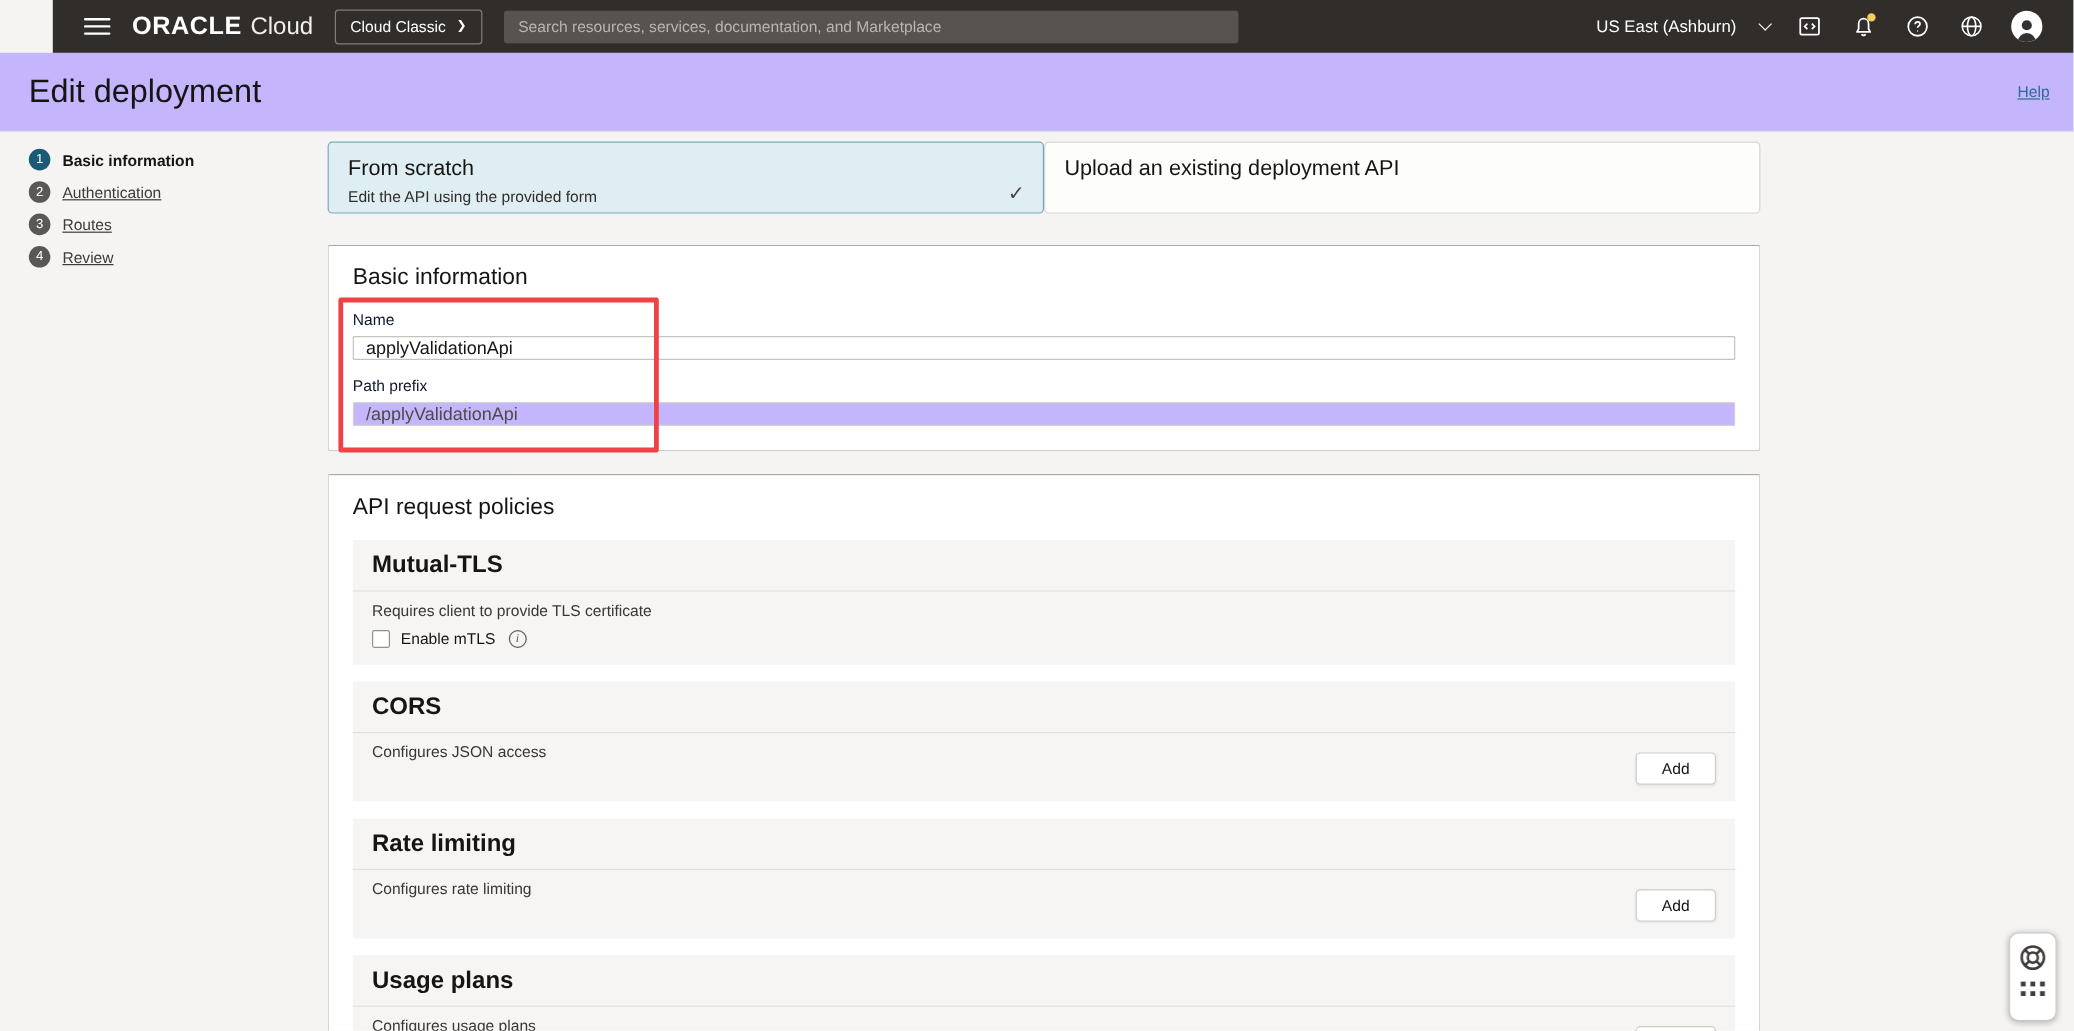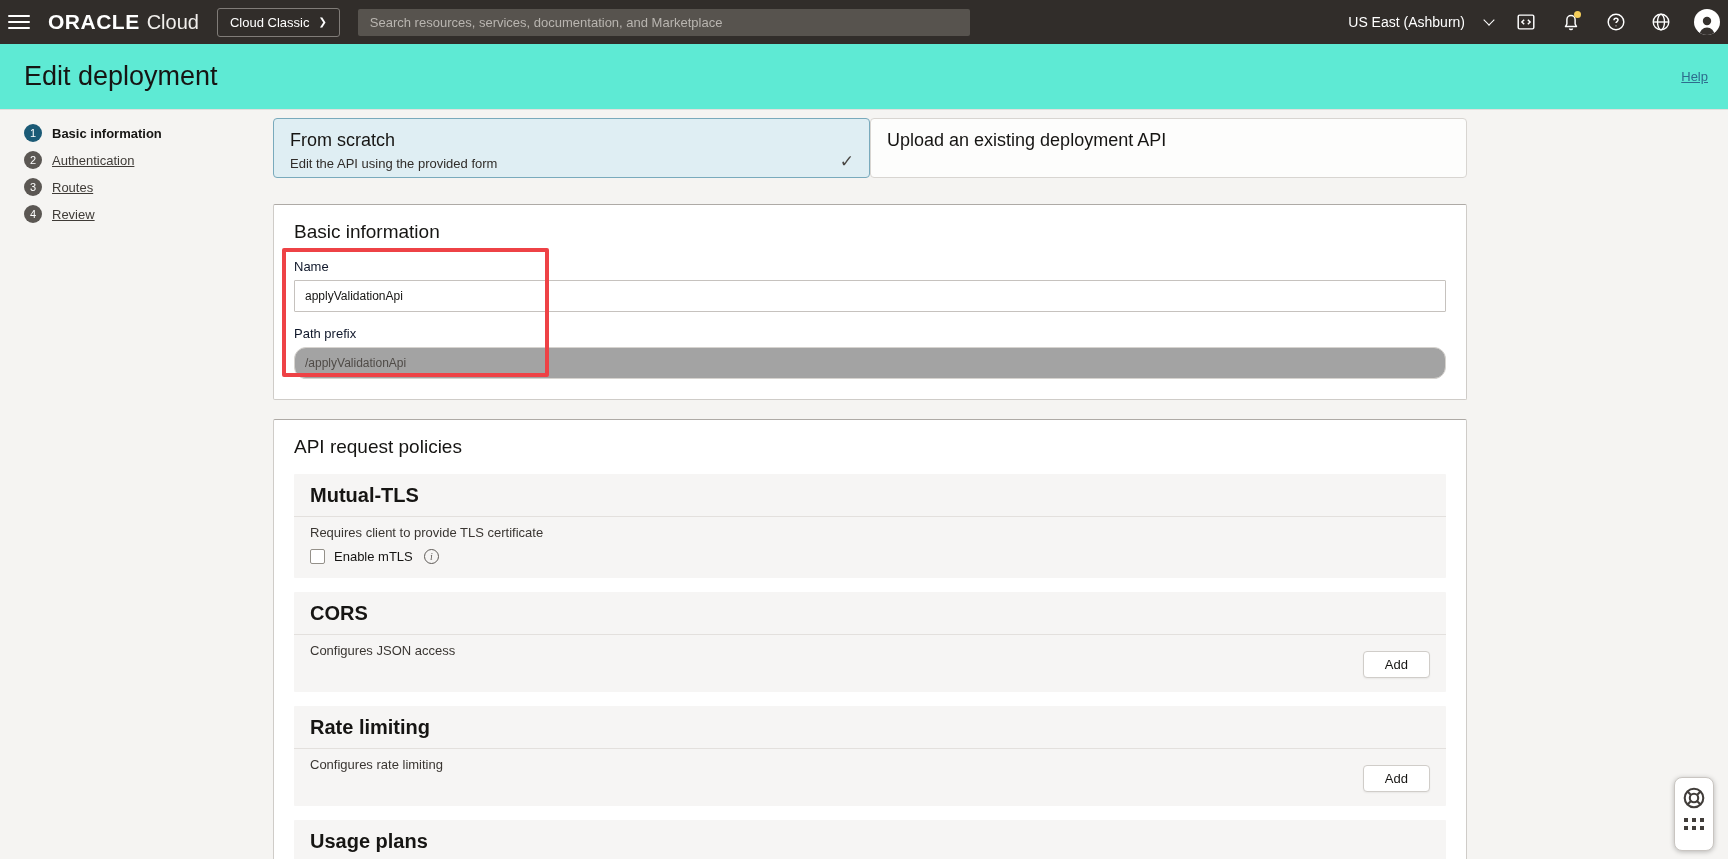--- a/index.html
+++ b/index.html
@@ -5,21 +5,21 @@
   * { margin:0; padding:0; box-sizing:border-box; }
   html,body { width:1728px; height:859px; overflow:hidden; }
   body {
     font-family:"Liberation Sans","DejaVu Sans",sans-serif;
     background:#f5f4f2; color:#161513;
   }
 
   
   .topbar {
     height:44px; background:#312d2a; display:flex; align-items:center;
-    padding:0 8px; gap:18px; position:relative;
+    padding:0 26px; gap:18px; position:relative;margin-left:44px;
   }
   .hamburger { width:22px; display:flex; flex-direction:column; gap:4px; cursor:pointer; }
   .hamburger span { height:2px; background:#fff; border-radius:1px; }
   .brand { display:flex; align-items:baseline; gap:7px; color:#fff; white-space:nowrap; }
   .brand-bold { font-size:21px; font-weight:bold; letter-spacing:.5px; }
   .brand-light { font-size:20px; font-weight:normal; color:#f1efec; }
   .cloud-classic {
     border:1px solid #807c78; border-radius:3px; color:#fff; font-size:13px;
     padding:6px 12px; display:flex; align-items:center; gap:9px; background:transparent;
     cursor:pointer; white-space:nowrap;text-align:center;
@@ -36,21 +36,21 @@
   .chev-down {
     width:8px; height:8px; border-right:1.6px solid #fff; border-bottom:1.6px solid #fff;
     transform:rotate(45deg); margin-top:-4px;
   }
   .tb-icon { width:24px; height:24px; display:flex; align-items:center; justify-content:center; position:relative; cursor:pointer; }
   .bell-dot { position:absolute; top:1px; right:2px; width:7px; height:7px; border-radius:50%; background:#f5ce5a; }
   .avatar { width:26px; height:26px; border-radius:50%; background:#fff; overflow:hidden; display:flex; align-items:flex-end; justify-content:center; }
 
   
   .page-header {
-    background:#5eead4; height:66px; display:flex; align-items:center;
+    background:#c4b5fd; height:66px; display:flex; align-items:center;
     padding:0 20px 0 24px; border-bottom:1px solid #e2dfdc;
   }
   .page-title { font-size:27px; font-weight:400; color:#161513; }
   .help-link { margin-left:auto; font-size:13px; color:#2e6c8d; text-decoration:underline; cursor:pointer; }
 
   
   .layout { display:flex; padding:8px 0 0 24px; }
   .stepper { width:249px; padding-top:6px; }
   .step { display:flex; align-items:center; gap:10px; margin-bottom:9px; font-size:13px; }
   .step-num {
@@ -74,26 +74,26 @@
 
   
   .panel {
     background:#fff; border:1px solid #cfccc8; border-top-color:#aeaaa6; border-radius:2px;
     padding:16px 20px 20px; margin-bottom:19px; position:relative;
   }
   .panel-title { font-size:19px; font-weight:400; margin-bottom:16px; }
 
   .field-label { display:block; font-size:13px; margin-bottom:6px; color:#0f172a; }
   .text-input {
-    display:block; width:100%; height:32px; border:1px solid #c6c2be; border-radius:1px;
-    padding:0 10px; font-size:12px; color:#161513; background:#fff; outline:none;
+    display:block; width:100%; height:20px; border:1px solid #c6c2be; border-radius:1px;
+    padding:0 10px; font-size:15px; color:#161513; background:#fff; outline:none;
     font-family:"Liberation Sans",sans-serif;
   }
   .text-input.mb { margin-bottom:14px; }
-  .text-input:disabled { background:#a3a3a3; border-color:#d6d3cf; color:#4f4b47;border-radius:12px; }
+  .text-input:disabled { background:#c4b5fd; border-color:#d6d3cf; color:#4f4b47; }
 
   .annotation-box {
     position:absolute; left:8px; top:43px; width:267px; height:129px;
     border:4px solid #ee4246; border-radius:2px; pointer-events:none; z-index:5;
   }
 
   
   .policy { background:#f6f5f4; margin-bottom:14px; border-radius:1px; }
   .policy-head { padding:10px 16px; font-size:20px; font-weight:bold; line-height:22px; }
   .policy-divider { border-top:1px solid #e3e0dd; }

